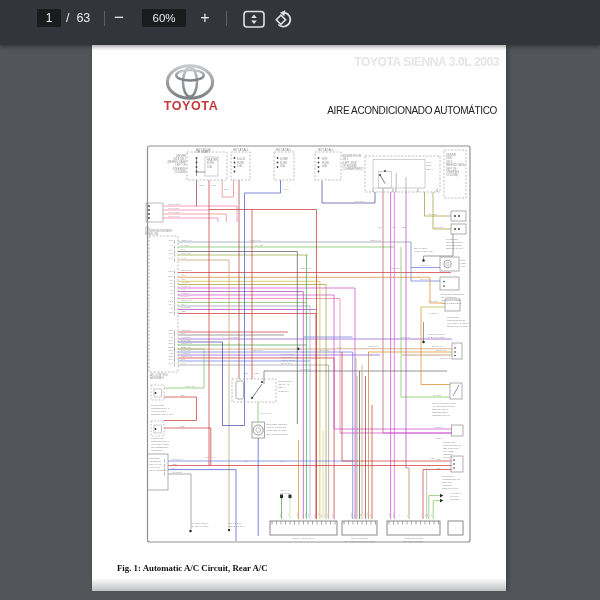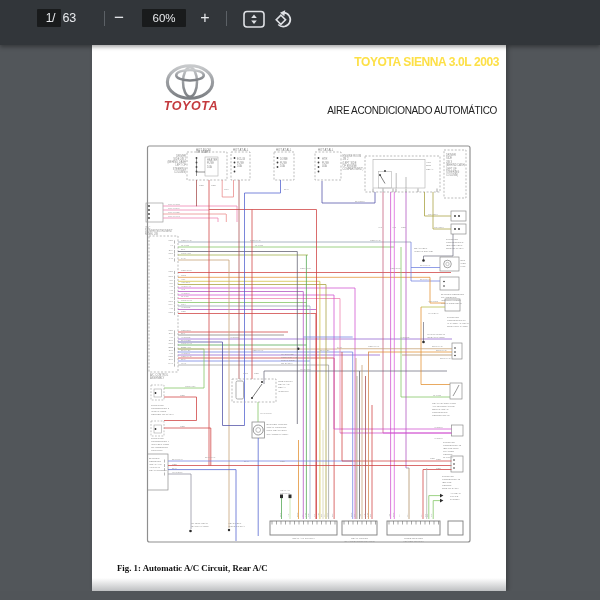--- a/index.html
+++ b/index.html
@@ -1,28 +1,28 @@
 <!DOCTYPE html>
 <html><head><meta charset="utf-8"><style>
 html,body{margin:0;padding:0;width:600px;height:600px;overflow:hidden;background:#52565a;font-family:"Liberation Sans",sans-serif;}
 #toolbar{position:absolute;left:0;top:0;width:600px;height:45px;background:#32363a;z-index:5;box-shadow:0 2px 4px rgba(0,0,0,0.35);}
 .tb{position:absolute;color:#e8eaed;}
 #pagebox{left:37px;top:9px;width:24px;height:18px;background:#191b1c;text-align:center;font-size:12px;line-height:18px;border-radius:1px;}
-#slash63{left:52px;top:9px;font-size:12.5px;line-height:18px;}
+#slash63{left:66px;top:9px;font-size:12.5px;line-height:18px;}
 .sep{position:absolute;width:1px;height:15px;background:#5c6166;top:11px;}
 #minus{left:111px;top:5px;font-size:17px;width:16px;text-align:center;line-height:26px;}
 #zoombox{left:142px;top:9px;width:44px;height:18px;background:#191b1c;text-align:center;font-size:11.5px;line-height:18px;border-radius:1px;}
 #plus{left:197px;top:5px;font-size:16px;width:16px;text-align:center;line-height:26px;}
 #page{position:absolute;left:92px;top:45px;width:414px;height:546px;background:#fff;box-shadow:2px 0 4px rgba(0,0,0,0.25);}
 #botfade{position:absolute;left:92px;top:578px;width:414px;height:14px;background:linear-gradient(#fff, #b9bbbd);}
 #botbar{position:absolute;left:0;top:591px;width:600px;height:9px;background:#515559;}
-#title1{position:absolute;left:0;top:56px;width:499px;text-align:right;font-size:12px;font-weight:bold;color:#fde047;letter-spacing:-0.4px;line-height:1;}
+#title1{position:absolute;left:0;top:56px;width:499px;text-align:right;font-size:12px;font-weight:bold;color:#e5e5e5;letter-spacing:-0.4px;line-height:1;}
 #title2{position:absolute;left:0;top:105.5px;width:497px;text-align:right;font-size:10px;color:#222;letter-spacing:-0.35px;line-height:1;}
 #caption{position:absolute;left:117px;top:563px;font-family:"Liberation Serif",serif;font-size:8.8px;font-weight:bold;color:#111;}
-#toyotext{position:absolute;left:163px;top:99px;width:56px;text-align:center;font-size:12.5px;font-weight:bold;color:#c43a3e;letter-spacing:0.6px;font-style:italic;}
+#toyotext{position:absolute;left:163px;top:99px;width:56px;text-align:center;font-size:12.5px;font-weight:bold;color:#c43a3e;letter-spacing:0.6px;}
 svg{position:absolute;left:0;top:0;}
 </style></head>
 <body>
 <div id="page"></div>
 <div id="botfade"></div>
 <div id="botbar"></div>
 <div id="title1">TOYOTA SIENNA 3.0L 2003</div>
 <div id="title2">AIRE ACONDICIONADO AUTOMÁTICO</div>
 <div id="caption">Fig. 1: Automatic A/C Circuit, Rear A/C</div>
 <div id="toyotext">TOYOTA</div>

